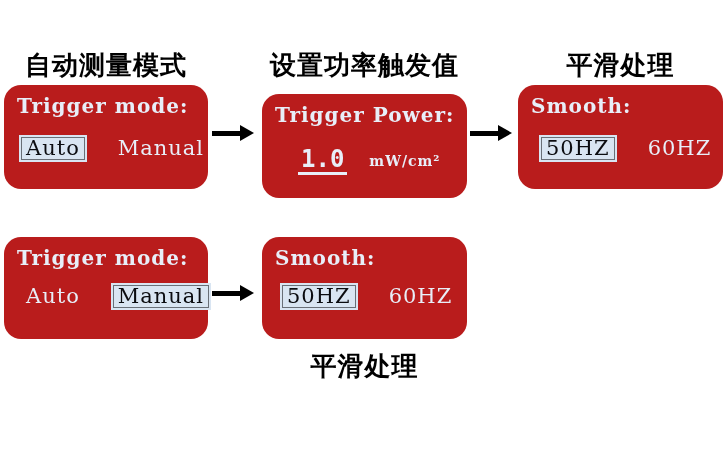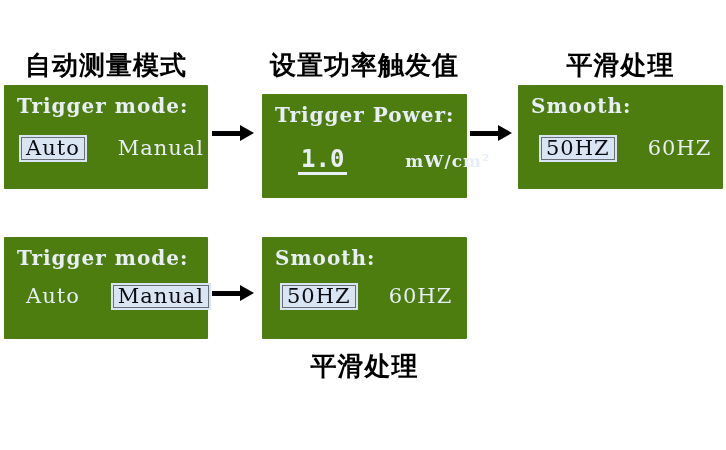--- a/index.html
+++ b/index.html
@@ -18,22 +18,22 @@
     font-weight: 600;
     color: #000000;
     text-align: center;
     letter-spacing: 1px;
     line-height: 1.1;
     white-space: nowrap;
   }
 
   .screen {
     position: absolute;
-    background: #4d7c0f;
-    border-radius: 1px;
+    background: #b91c1c;
+    border-radius: 17px;
     color: #e8eef8;
   }
   .screen-title {
     position: absolute;
     left: 13px;
     top: 9px;
     font-family: "DejaVu Serif", "Liberation Serif", serif;
     font-weight: bold;
     font-size: 20px;
     letter-spacing: 1px;
@@ -76,25 +76,24 @@
     font-weight: bold;
     font-size: 24px;
     line-height: 1;
     color: #e8eef8;
     border-bottom: 3px solid #e8eef8;
     padding: 0 3px 1px 3px;
   }
   .unit {
     font-family: "DejaVu Serif", "Liberation Serif", serif;
     font-weight: bold;
-    font-size: 17px;
+    font-size: 14px;
     letter-spacing: 1px;
     color: #e8eef8;
     white-space: nowrap;
-    margin-left: 36px;
   }
 
   .arrow { position: absolute; display: flex; align-items: center; }
   .arrow .shaft { width: 28px; height: 5px; background: #000000; }
   .arrow .head {
     width: 0; height: 0;
     border-left: 14px solid #000000;
     border-top: 8px solid transparent;
     border-bottom: 8px solid transparent;
   }

